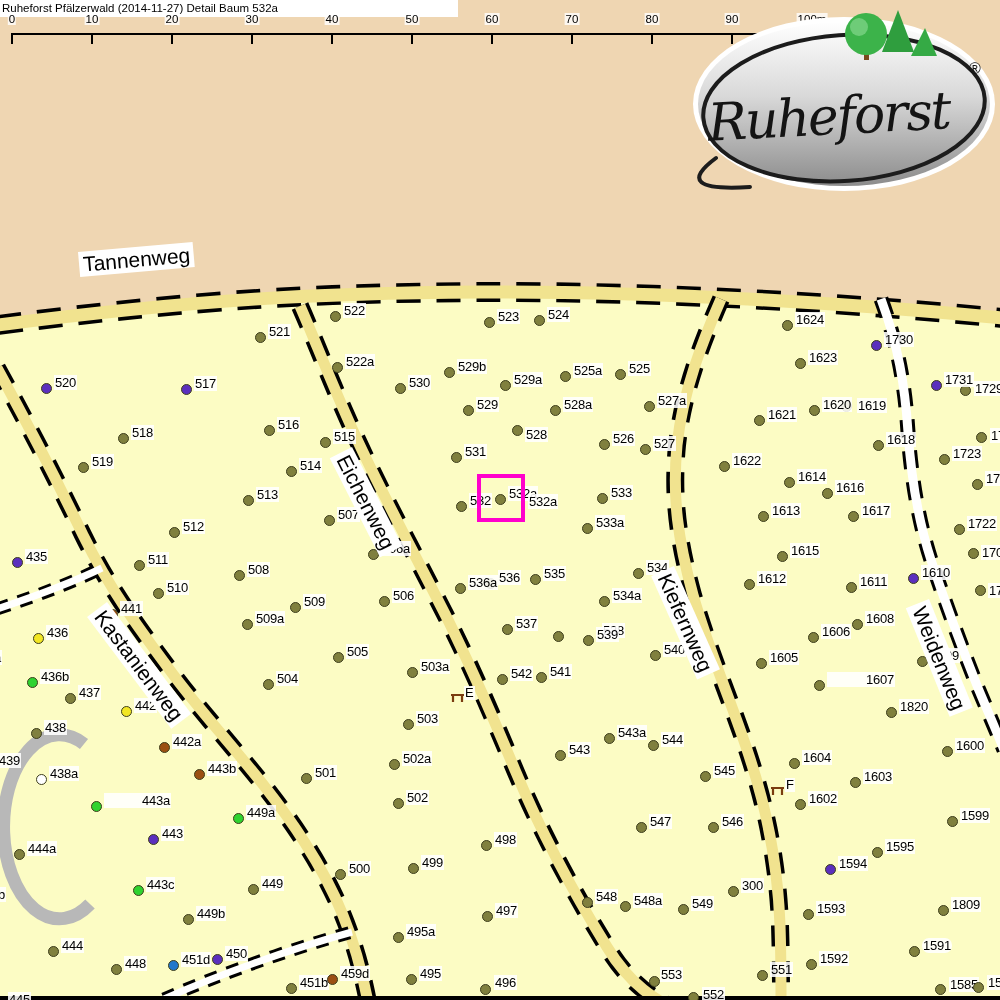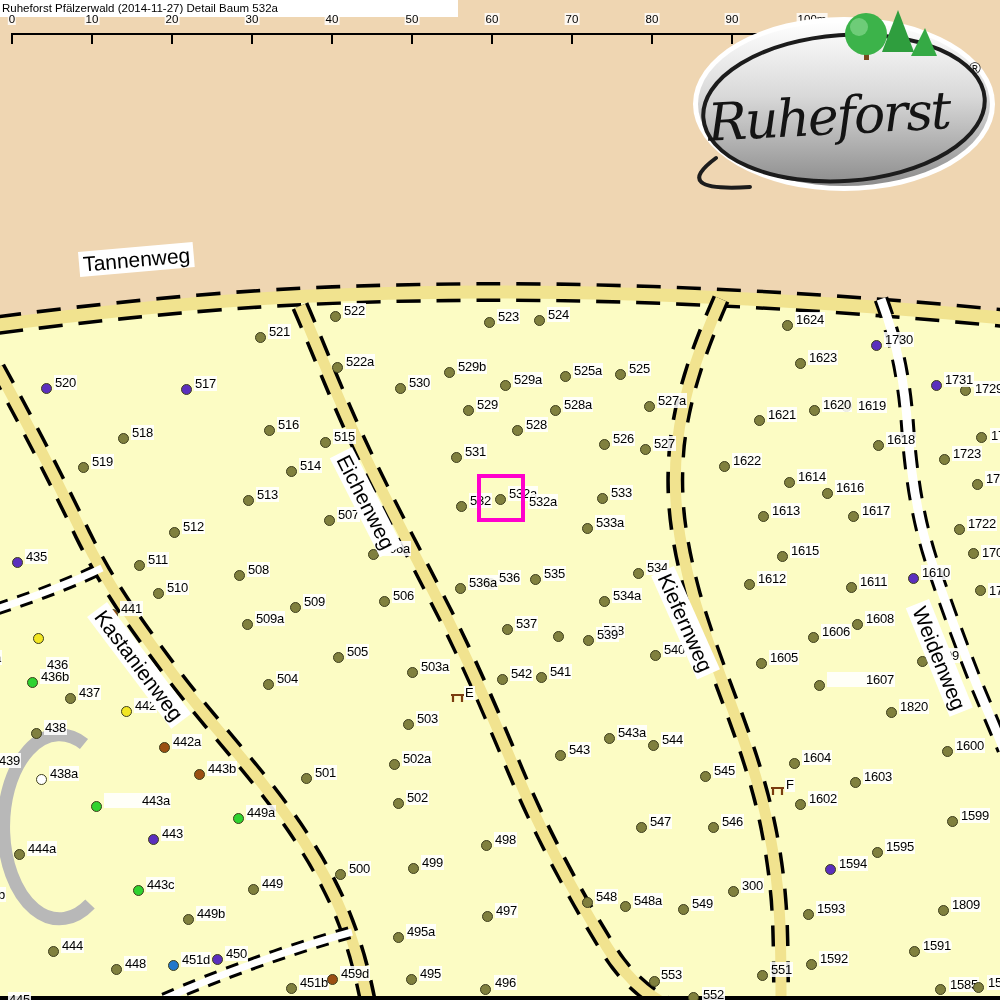--- a/index.html
+++ b/index.html
@@ -78,21 +78,21 @@
     <path class="casing" stroke-width="13" stroke-dasharray="13 10" d="M164,999 C215,976 290,949 352,932"></path>
     <path class="road-w" stroke-width="7" d="M164,999 C215,976 290,949 352,932"></path>
 
     <rect x="0" y="996" width="1000" height="4" fill="#000"></rect>
   </svg>
 
   <div id="trees">
       <div class="tree c-purple" style="left: 11.5px; top: 556.5px;"></div>
       <div class="tlabel" style="left: 25px; top: 549px;">435</div>
       <div class="tree c-yellow" style="left: 32.5px; top: 632.5px;"></div>
-      <div class="tlabel" style="left: 46px; top: 625px; margin-top: 32px;">436</div>
+      <div class="tlabel" style="left: 46px; top: 625px;">436</div>
       <div class="tlabel" style="left: -28px; top: 650px;">436a</div>
       <div class="tree c-green" style="left: 26.5px; top: 676.5px;"></div>
       <div class="tlabel" style="left: 40px; top: 669px;">436b</div>
       <div class="tree c-olive" style="left: 64.5px; top: 692.5px;"></div>
       <div class="tlabel" style="left: 78px; top: 685px;">437</div>
       <div class="tree c-olive" style="left: 30.5px; top: 727.5px;"></div>
       <div class="tlabel" style="left: 44px; top: 720px;">438</div>
       <div class="tree c-open" style="left: 35.5px; top: 773.5px;"></div>
       <div class="tlabel" style="left: 49px; top: 766px;">438a</div>
       <div class="tlabel" style="left: -2px; top: 753px;">439</div>
@@ -209,21 +209,21 @@
       <div class="tlabel" style="left: 628px; top: 361px;">525</div>
       <div class="tree c-olive" style="left: 559.5px; top: 370.5px;"></div>
       <div class="tlabel" style="left: 573px; top: 363px;">525a</div>
       <div class="tree c-olive" style="left: 598.5px; top: 438.5px;"></div>
       <div class="tlabel" style="left: 612px; top: 431px;">526</div>
       <div class="tree c-olive" style="left: 639.5px; top: 443.5px;"></div>
       <div class="tlabel" style="left: 653px; top: 436px;">527</div>
       <div class="tree c-olive" style="left: 643.5px; top: 400.5px;"></div>
       <div class="tlabel" style="left: 657px; top: 393px;">527a</div>
       <div class="tree c-olive" style="left: 511.5px; top: 424.5px;"></div>
-      <div class="tlabel" style="left: 525px; top: 417px;">528</div>
+      <div class="tlabel" style="left: 525px; top: 427px;">528</div>
       <div class="tree c-olive" style="left: 549.5px; top: 404.5px;"></div>
       <div class="tlabel" style="left: 563px; top: 397px;">528a</div>
       <div class="tree c-olive" style="left: 462.5px; top: 404.5px;"></div>
       <div class="tlabel" style="left: 476px; top: 397px;">529</div>
       <div class="tree c-olive" style="left: 499.5px; top: 379.5px;"></div>
       <div class="tlabel" style="left: 513px; top: 372px;">529a</div>
       <div class="tree c-olive" style="left: 443.5px; top: 366.5px;"></div>
       <div class="tlabel" style="left: 457px; top: 359px;">529b</div>
       <div class="tree c-olive" style="left: 394.5px; top: 382.5px;"></div>
       <div class="tlabel" style="left: 408px; top: 375px;">530</div>

